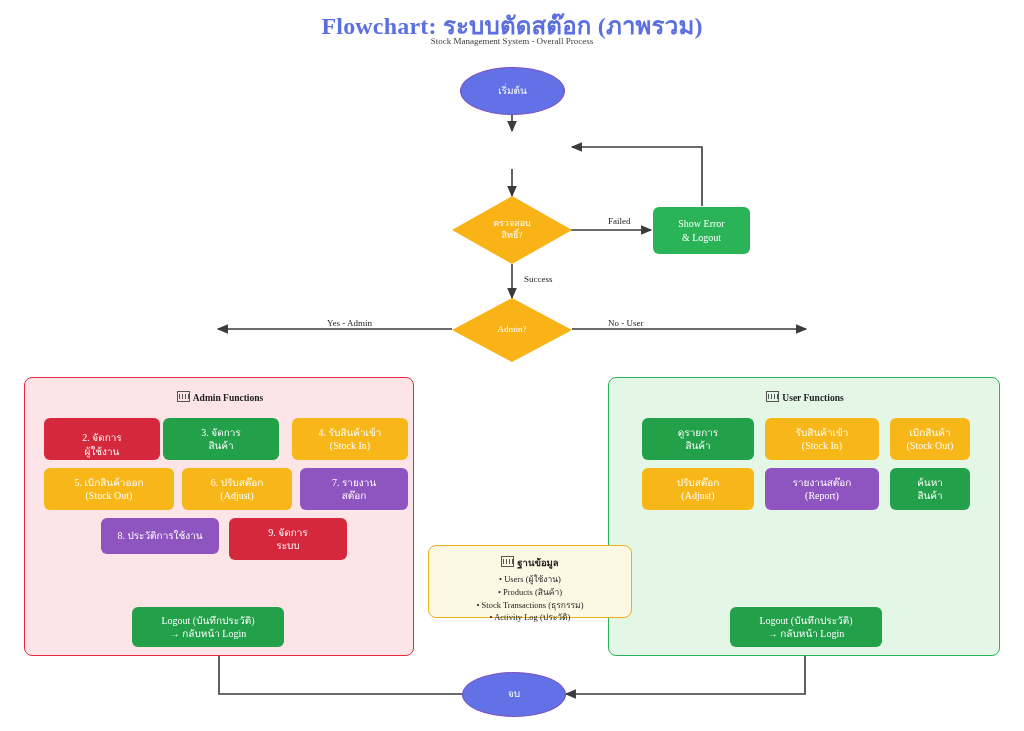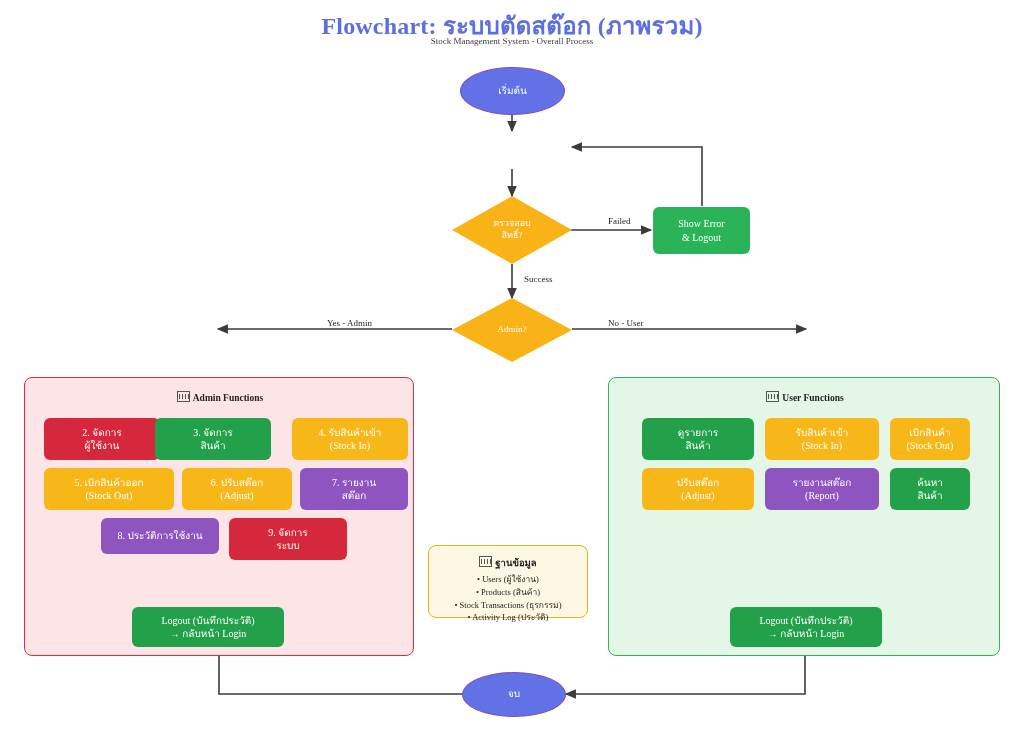--- a/index.html
+++ b/index.html
@@ -205,25 +205,25 @@
   <div class="abs diamond-wrap" style="left:452px; top:298px; width:120px; height:64px;">
     <div class="diamond-shape"></div>
     <div class="diamond-label">Admin?</div>
   </div>
 
   <div class="abs group" id="admin-group" style="left:24px; top:377px; width:390px; height:279px;">
     <div class="abs group-title" style="left:0; top:13px; width:390px;">
       <span class="tofu"></span><span>Admin Functions</span>
     </div>
 
-    <div class="abs box red" style="left:19px; top:40px; width:116px; height:42px; flex-direction:column;">
+    <div class="abs box red" style="left:19px; top:40px; width:116px; height:42px; flex-direction:column;justify-content:flex-end;">
       <span>2. จัดการ</span>
       <span>ผู้ใช้งาน</span>
     </div>
-    <div class="abs box green" style="left:130px; top:40px; width:116px; height:42px; flex-direction:column;">
+    <div class="abs box green" style="left:138px; top:40px; width:116px; height:42px; flex-direction:column;">
       <span>3. จัดการ</span>
       <span>สินค้า</span>
     </div>
     <div class="abs box amber" style="left:267px; top:40px; width:116px; height:42px; flex-direction:column;">
       <span>4. รับสินค้าเข้า</span>
       <span>(Stock In)</span>
     </div>
 
     <div class="abs box amber" style="left:19px; top:90px; width:130px; height:42px; flex-direction:column;">
       <span>5. เบิกสินค้าออก</span>
@@ -283,21 +283,21 @@
       <span>ค้นหา</span>
       <span>สินค้า</span>
     </div>
 
     <div class="abs box green" style="left:121px; top:229px; width:152px; height:40px; flex-direction:column;">
       <span>Logout (บันทึกประวัติ)</span>
       <span>→ กลับหน้า Login</span>
     </div>
   </div>
 
-  <div class="abs" id="db-group" style="left:428px; top:545px; width:160px; height:73px;">
+  <div class="abs" id="db-group" style="left:428px; top:545px; width:204px; height:73px;">
     <div class="group-title" style="margin-top:9px;">
       <span class="tofu"></span><span>ฐานข้อมูล</span>
     </div>
     <div id="db-list">
       <div>• Users (ผู้ใช้งาน)</div>
       <div>• Products (สินค้า)</div>
       <div>• Stock Transactions (ธุรกรรม)</div>
       <div>• Activity Log (ประวัติ)</div>
     </div>
   </div>

